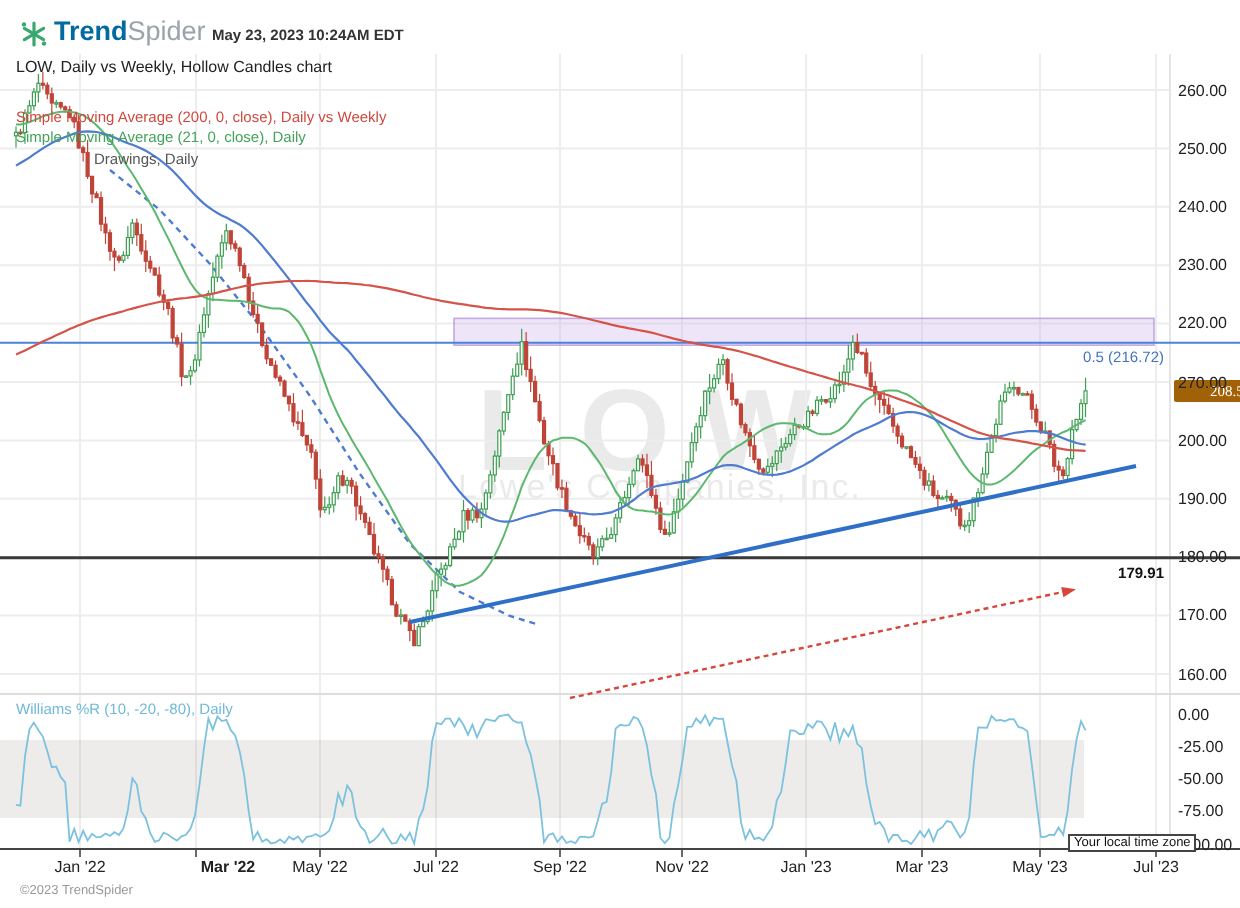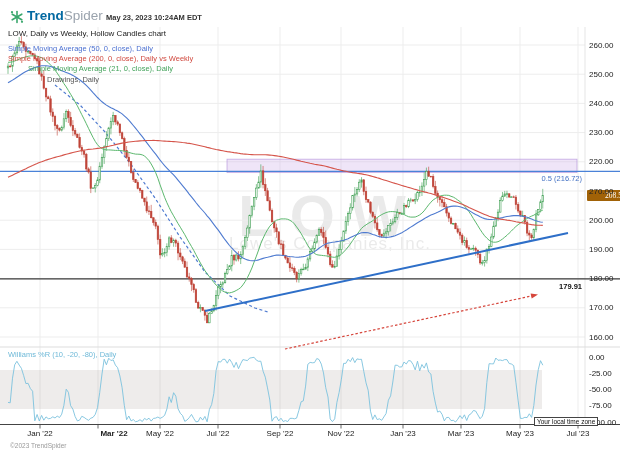--- a/index.html
+++ b/index.html
@@ -583,23 +583,22 @@
       <line x1="3.2" y1="10.8" x2="12.8" y2="5.2"></line>
     </g>
     <circle cx="3" cy="3.2" r="1.1" fill="#3aa76d"></circle>
     <circle cx="13" cy="12.8" r="1.1" fill="#3aa76d"></circle>
   </svg>
 
   <div class="abs txt" id="brand"><span class="bold">Trend</span><span class="light">Spider</span></div>
   <div class="abs txt" id="timestamp">May 23, 2023 10:24AM EDT</div>
 
   <div class="abs txt" id="chart-title">LOW, Daily vs Weekly, Hollow Candles chart</div>
-  <div class="abs txt legend-row" style="top:44px;color:#4a6fd0;">Simple Moving Average (50, 0, close), Daily</div>
   <div class="abs txt legend-row" style="top:54px;color:#d0493f;">Simple Moving Average (200, 0, close), Daily vs Weekly</div>
-  <div class="abs txt legend-row" style="top:64px;color:#43a35b;margin-left:20px;">Simple Moving Average (21, 0, close), Daily</div>
+  <div class="abs txt legend-row" style="top:64px;color:#43a35b;">Simple Moving Average (21, 0, close), Daily</div>
   <div class="abs txt legend-row" style="top:75px;color:#555;margin-left:39px;">Drawings, Daily</div>
 
   <div class="abs txt" id="fib-label" style="top: 173.878px;">0.5 (216.72)</div>
   <div class="abs txt" id="support-label" style="top: 281.863px;">179.91</div>
   <div class="abs txt" id="price-badge" style="top: 190.351px;">208.51</div>
 
   <div class="abs txt" id="wr-legend">Williams %R (10, -20, -80), Daily</div>
 
   <div id="price-labels">
       <div class="yaxis-label" style="top: 40.5px;">260.00</div>

